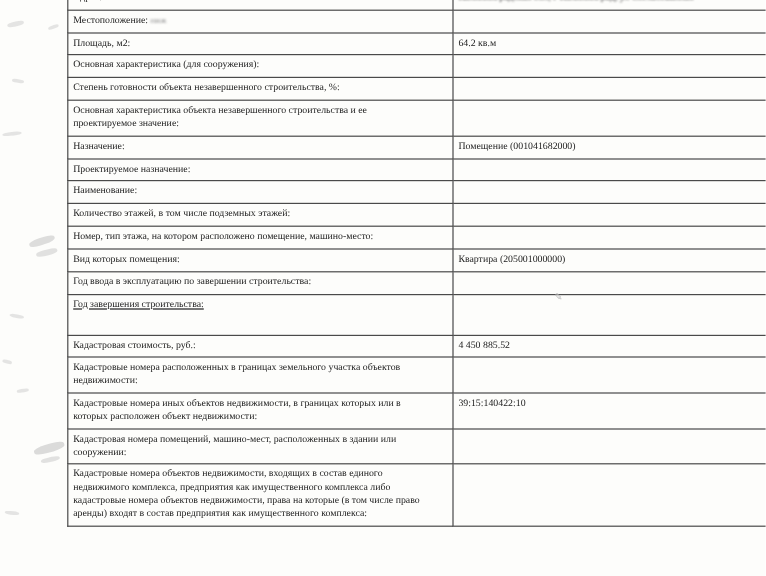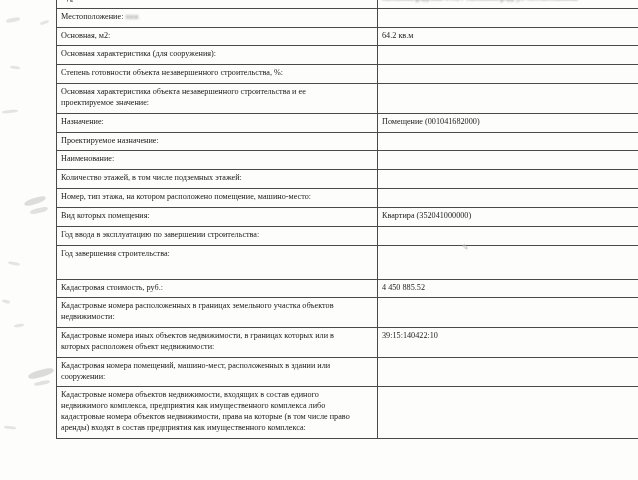--- a/index.html
+++ b/index.html
@@ -75,21 +75,21 @@
   }
   .blurred {
     filter: blur(1.1px);
     display: inline-block;
     color: #3a3a3a;
   }
   .faint {
     color: #8f8f8f;
     font-size: 7.5px;
   }
-  .tall { height: 26px; }
+  .tall { height: 26px; text-decoration: underline; }
   .marker-dot {
     position: absolute;
     left: 462px;
     top: 243px;
     width: 7px;
     height: 7px;
     color: #b9b9b9;
     font-size: 8px;
   }
 </style>
@@ -115,21 +115,21 @@
     <tbody>
       <tr class="cut">
         <td class="label">Адрес:</td>
         <td class="value"><span class="value-text blurred">Калининградская обл, г Калининград, ул Согласованная</span></td>
       </tr>
       <tr>
         <td class="label"><span>Местоположение:</span> <span class="faint blurred">ниж</span></td>
         <td class="value"><span class="value-text"></span></td>
       </tr>
       <tr>
-        <td class="label">Основная, м2:</td>
+        <td class="label">Площадь, м2:</td>
         <td class="value"><span class="value-text">64.2 кв.м</span></td>
       </tr>
       <tr>
         <td class="label">Основная характеристика (для сооружения):</td>
         <td class="value"><span class="value-text"></span></td>
       </tr>
       <tr>
         <td class="label">Степень готовности объекта незавершенного строительства, %:</td>
         <td class="value"><span class="value-text"></span></td>
       </tr>
@@ -152,21 +152,21 @@
       <tr>
         <td class="label">Количество этажей, в том числе подземных этажей:</td>
         <td class="value"><span class="value-text"></span></td>
       </tr>
       <tr>
         <td class="label">Номер, тип этажа, на котором расположено помещение, машино-место:</td>
         <td class="value"><span class="value-text"></span></td>
       </tr>
       <tr>
         <td class="label">Вид которых помещения:</td>
-        <td class="value"><span class="value-text">Квартира (352041000000)</span></td>
+        <td class="value"><span class="value-text">Квартира (205001000000)</span></td>
       </tr>
       <tr>
         <td class="label">Год ввода в эксплуатацию по завершении строительства:</td>
         <td class="value"><span class="value-text"></span></td>
       </tr>
       <tr>
         <td class="label tall">Год завершения строительства:</td>
         <td class="value"><span class="value-text"></span></td>
       </tr>
       <tr>

